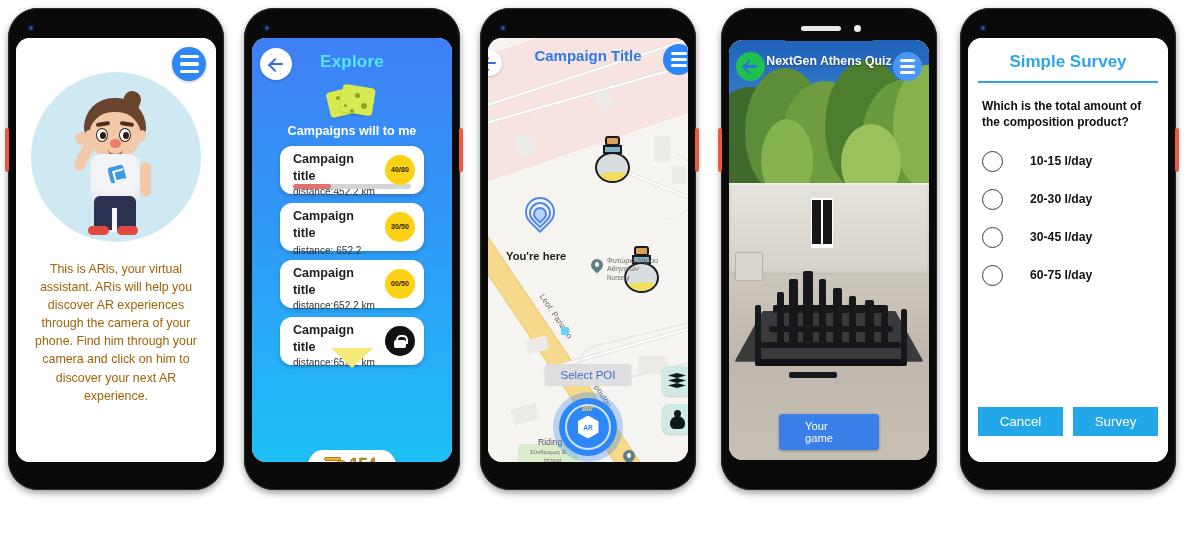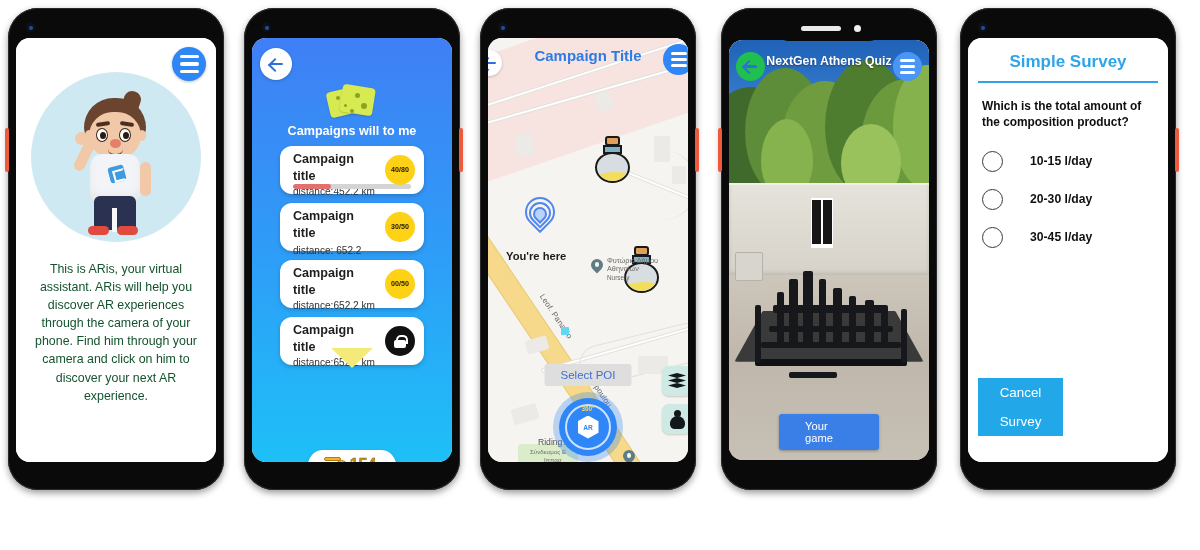--- a/index.html
+++ b/index.html
@@ -85,21 +85,21 @@
   }
   .hamburger i { display:block; width: 19px; height: 3.2px; border-radius: 2px; background: #fff; }
   .aris-circle {
     position: absolute; top: 34px; left: 50%; transform: translateX(-50%);
     width: 170px; height: 170px; border-radius: 50%;
     background: #cfe9f2;
   }
   .aris-text {
     position: absolute; left: 10px; right: 10px; top: 222px;
     text-align: center;
-    color: #14532d;
+    color: #a16207;
     font-size: 12.4px;
     line-height: 18.1px;
     font-family: "Liberation Sans", sans-serif;
   }
   
   .aris-fig { position: absolute; left: 50%; top: 20px; transform: translateX(-50%); width: 120px; height: 150px; }
   .a-hair { position:absolute; left:28px; top:6px; width:62px; height:46px; background:#6b4430; border-radius:32px 32px 18px 18px; }
   .a-hair:before { content:""; position:absolute; left:40px; top:-7px; width:17px; height:16px; background:#6b4430; border-radius:50% 50% 0 0; transform:rotate(18deg); }
   .a-face { position:absolute; left:33px; top:20px; width:52px; height:46px; background:#f2c9a8; border-radius:26px 26px 24px 24px; }
   .a-ear { position:absolute; top:38px; width:8px; height:11px; background:#f2c9a8; border-radius:50%; }
@@ -300,21 +300,21 @@
   
   #p5 { left: 960px; }
   .sv-screen { position:relative; width:100%; height:100%; background:#ffffff; }
   .sv-title { position:absolute; left:0; right:0; top:14px; text-align:center; color:#2fa4e7; font-size:17px; font-weight:700; }
   .sv-rule { position:absolute; left:10px; right:10px; top:43px; height:2.4px; background:#2fa4e7; }
   .sv-q { position:absolute; left:14px; right:14px; top:60px; font-size:11.9px; font-weight:700; color:#0f0f0f; line-height:16.2px; }
   .sv-opts { position:absolute; left:14px; right:14px; top:104px; }
   .sv-opt { display:flex; align-items:center; height:38px; }
   .sv-radio { width:21px; height:21px; border-radius:50%; border:1.7px solid #3b3b3b; background:#fff; flex:0 0 auto; }
   .sv-opt-label { margin-left:27px; font-size:12.2px; font-weight:700; color:#101010; }
-  .sv-actions { position:absolute; left:10px; right:10px; bottom:26px; display:flex; justify-content:space-between;flex-direction:column; }
+  .sv-actions { position:absolute; left:10px; right:10px; bottom:26px; display:flex; justify-content:space-between; }
   .sv-btn { background:#22a7e8; color:#fff; font-size:13.4px; width:85px; height:29px; display:flex; align-items:center; justify-content:center; }
 </style>
 </head>
 <body>
 
 <div id="stage">
 
   <div class="phone" id="p1">
     <div class="punch"></div>
     <div class="sidebtn left"></div>
@@ -358,20 +358,21 @@
   <div class="phone" id="p2">
     <div class="punch"></div>
     <div class="sidebtn"></div>
     <div class="glass">
       <div class="p2-screen">
 
         <div class="back-circle">
           <span class="arr"></span>
         </div>
 
+        <div class="p2-title">Explore</div>
 
         <div class="p2-icon">
           <div class="card c1"></div>
           <div class="card c2"></div>
           <div class="dot" style="left:8px;top:14px;width:4px;height:4px;"></div>
           <div class="dot" style="left:16px;top:22px;width:3px;height:3px;"></div>
           <div class="dot" style="left:27px;top:11px;width:5px;height:5px;"></div>
           <div class="dot" style="left:33px;top:21px;width:6px;height:6px;"></div>
           <div class="dot" style="left:22px;top:27px;width:4px;height:4px;"></div>
         </div>
@@ -598,20 +599,24 @@
             <span class="sv-opt-label">10-15 l/day</span>
           </div>
           <div class="sv-opt">
             <span class="sv-radio"></span>
             <span class="sv-opt-label">20-30 l/day</span>
           </div>
           <div class="sv-opt">
             <span class="sv-radio"></span>
             <span class="sv-opt-label">30-45 l/day</span>
           </div>
+          <div class="sv-opt">
+            <span class="sv-radio"></span>
+            <span class="sv-opt-label">60-75 l/day</span>
+          </div>
         </div>
 
         <div class="sv-actions">
           <div class="sv-btn">Cancel</div>
           <div class="sv-btn">Survey</div>
         </div>
       </div>
     </div>
   </div>
 

